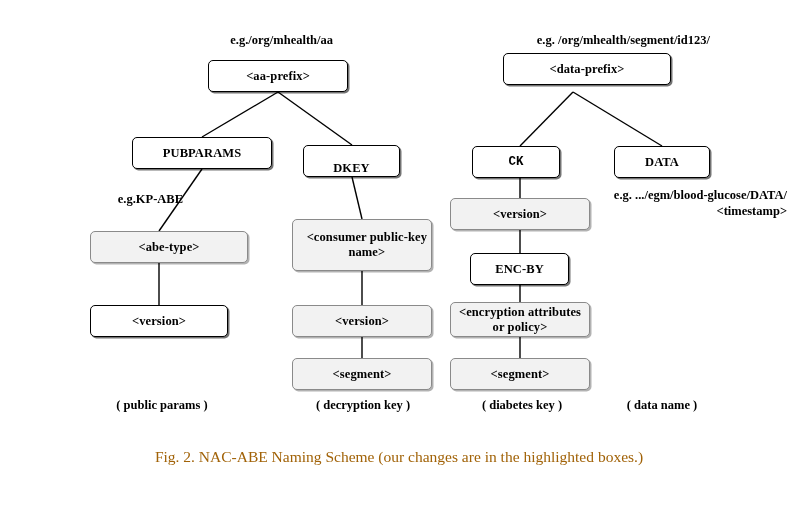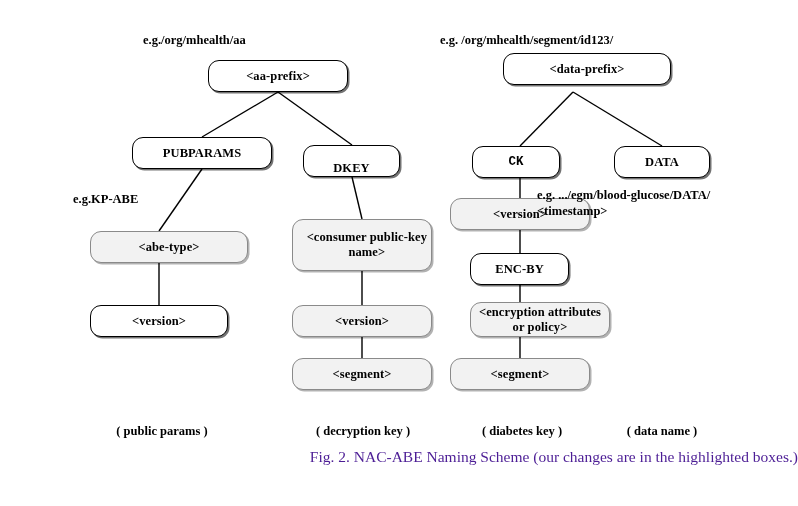--- a/index.html
+++ b/index.html
@@ -24,21 +24,21 @@
     position: absolute;
     left: 0; top: 0;
     width: 798px;
     height: 506px;
     pointer-events: none;
   }
   .node {
     position: absolute;
     box-sizing: border-box;
     border: 1.6px solid #000000;
-    border-radius: 11px;
+    border-radius: 5px;
     background: #ffffff;
     display: flex;
     align-items: center;
     justify-content: center;
     text-align: center;
     font-weight: bold;
     font-size: 12.5px;
     line-height: 1.18;
     color: #000000;
     letter-spacing: 0.1px;
@@ -54,42 +54,41 @@
     display: block;
     padding: 0 4px;
     white-space: pre-line;
   }
   .annot {
     position: absolute;
     font-weight: bold;
     font-size: 12.5px;
     line-height: 1.25;
     color: #000000;
-    text-align: left;
+    text-align: right;
     white-space: pre-line;
     z-index: 3;
   }
   .group-label {
     position: absolute;
     font-weight: bold;
     font-size: 12.5px;
     color: #000000;
     text-align: center;
     z-index: 3;
-    margin-top: 26px;
   }
   #figure-caption {
     position: absolute;
     left: 0;
     top: 448px;
     width: 798px;
-    text-align: right;
+    text-align: center;
     font-family: "Liberation Serif", "DejaVu Serif", serif;
     font-size: 15.5px;
-    color: #4c1d95;
+    color: #a16207;
     font-weight: normal;
   }
 </style>
 </head>
 <body>
 
 <div id="diagram-root">
 
   <svg id="edge-layer" viewBox="0 0 798 506" width="798" height="506">
       <line x1="278" y1="92" x2="202" y2="137" stroke="#000000" stroke-width="1.4"></line>
@@ -141,21 +140,21 @@
       </div>
       <div class="node" style="left: 614px; top: 146px; width: 96px; height: 32px;">
         <span class="node-text">DATA</span>
       </div>
       <div class="node highlight" style="left: 450px; top: 198px; width: 140px; height: 32px;">
         <span class="node-text">&lt;version&gt;</span>
       </div>
       <div class="node" style="left: 470px; top: 253px; width: 99px; height: 32px;">
         <span class="node-text">ENC-BY</span>
       </div>
-      <div class="node highlight" style="left: 450px; top: 302px; width: 140px; height: 35px; margin-left: 20px;">
+      <div class="node highlight" style="left: 450px; top: 302px; width: 140px; height: 35px;">
         <span class="node-text">&lt;encryption attributes
 or policy&gt;</span>
       </div>
       <div class="node highlight" style="left: 450px; top: 358px; width: 140px; height: 32px;">
         <span class="node-text">&lt;segment&gt;</span>
       </div>
     </div>
   <div id="annotation-layer">
       <div class="annot" style="left: 143px; top: 33px; width: 190px;">e.g./org/mhealth/aa</div>
       <div class="annot" style="left: 440px; top: 33px; width: 270px;">e.g. /org/mhealth/segment/id123/</div>

